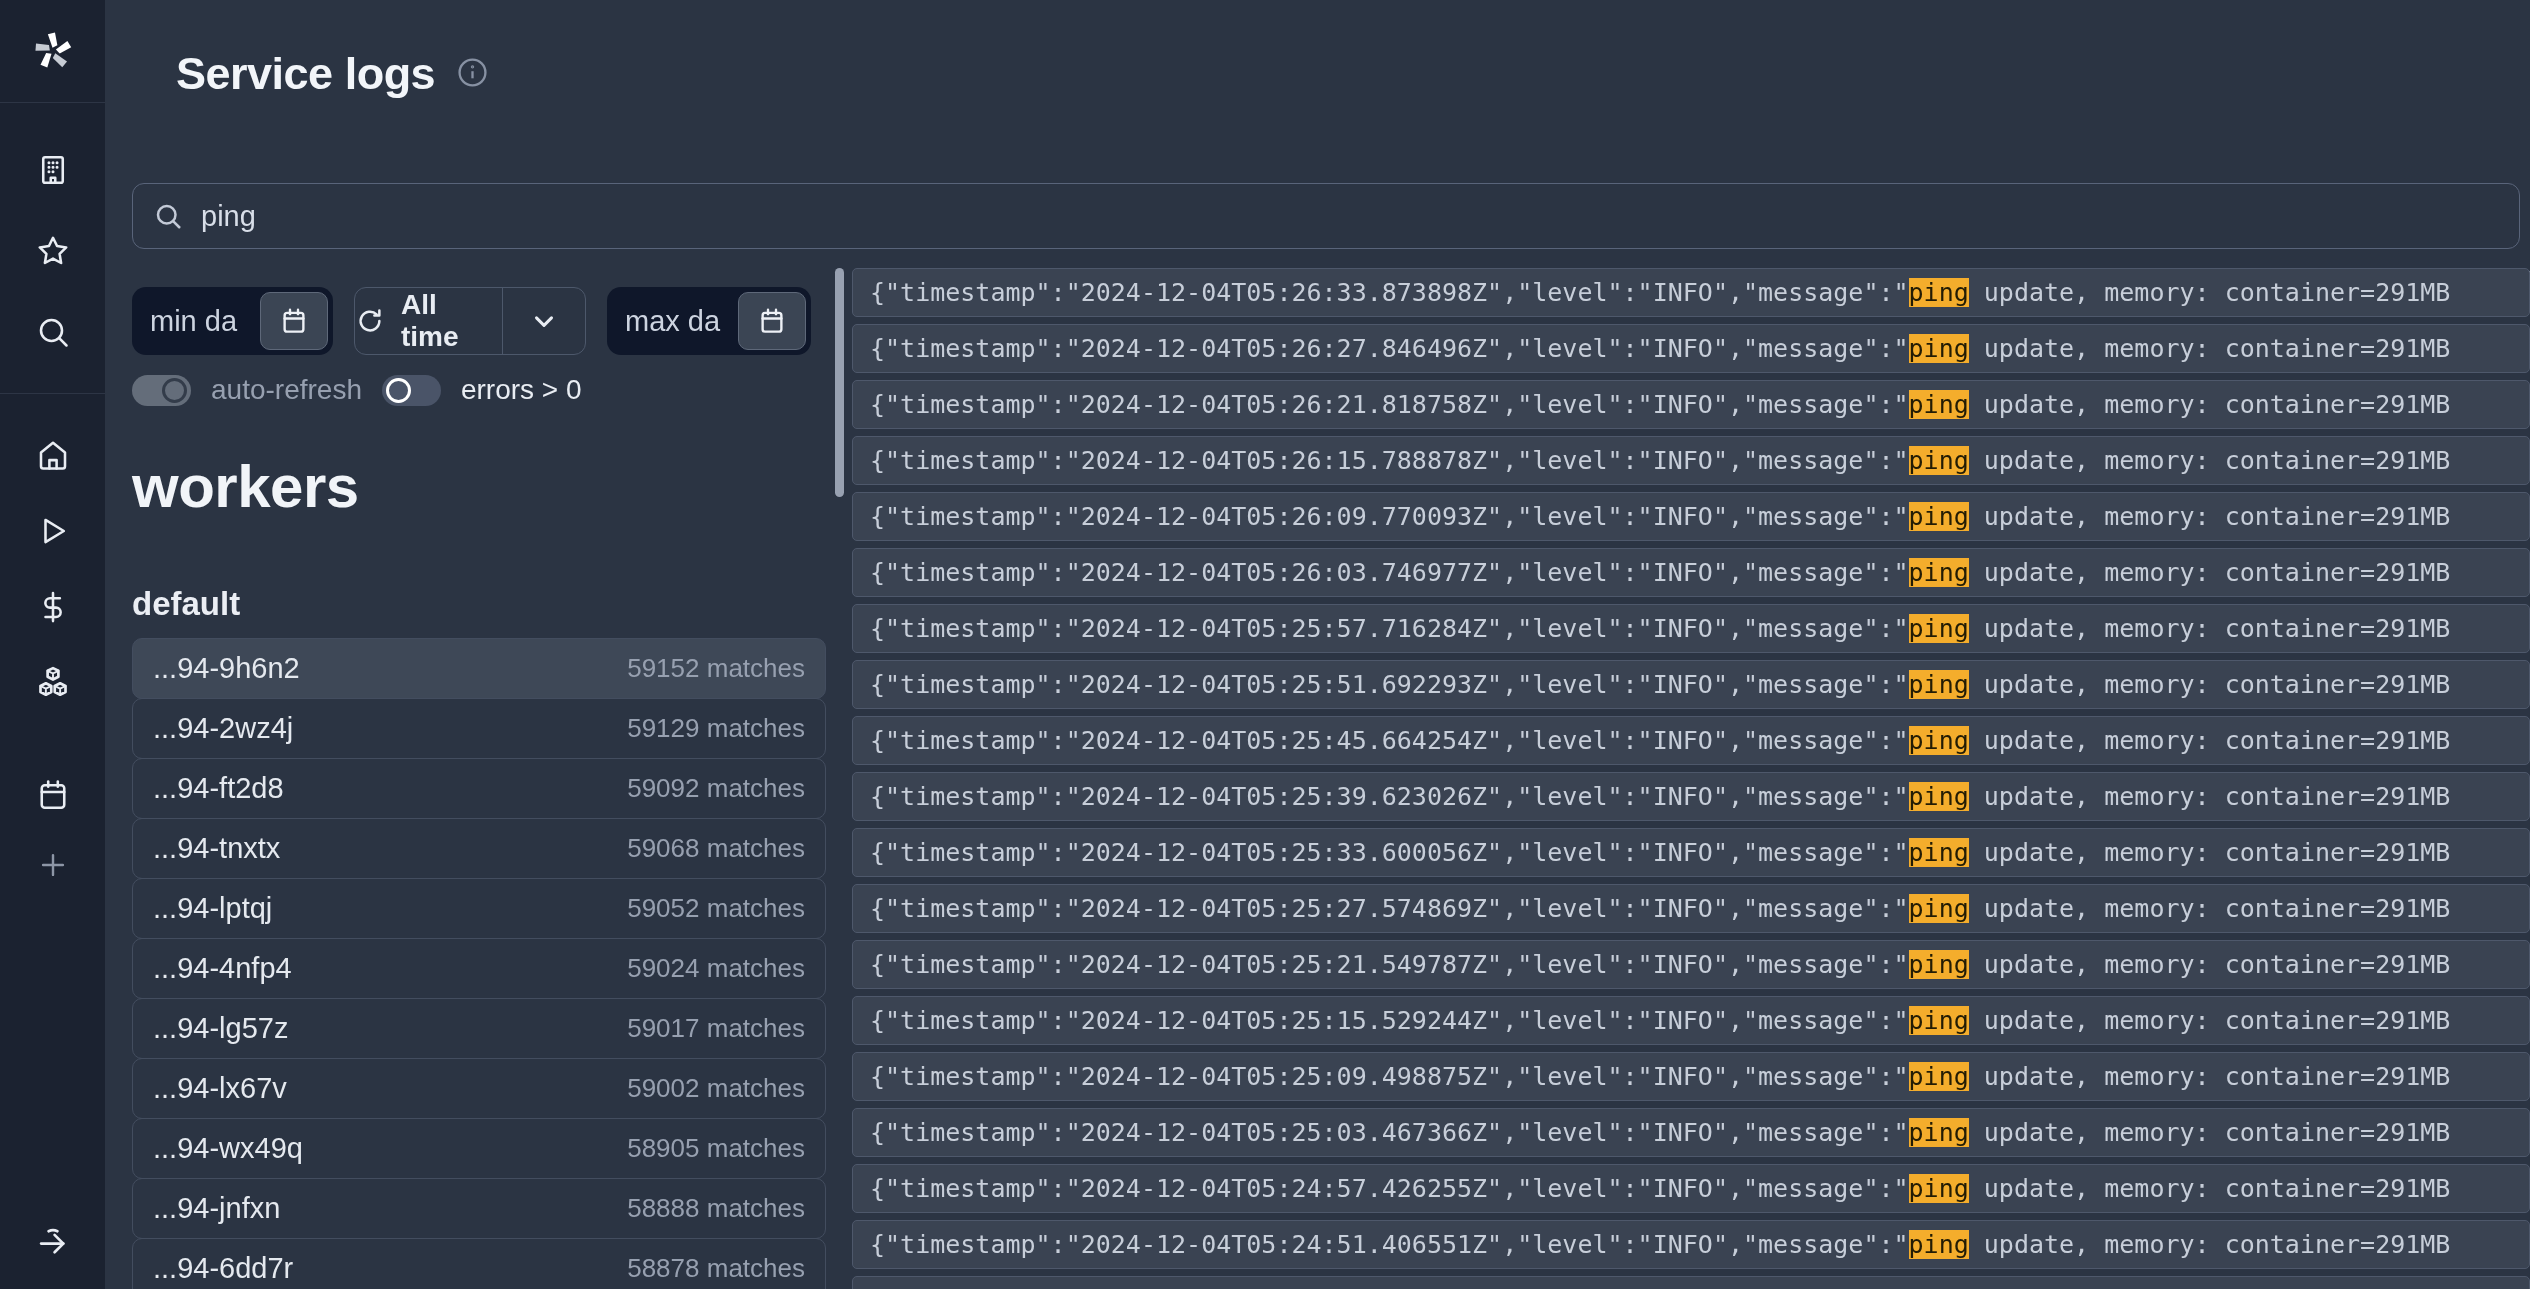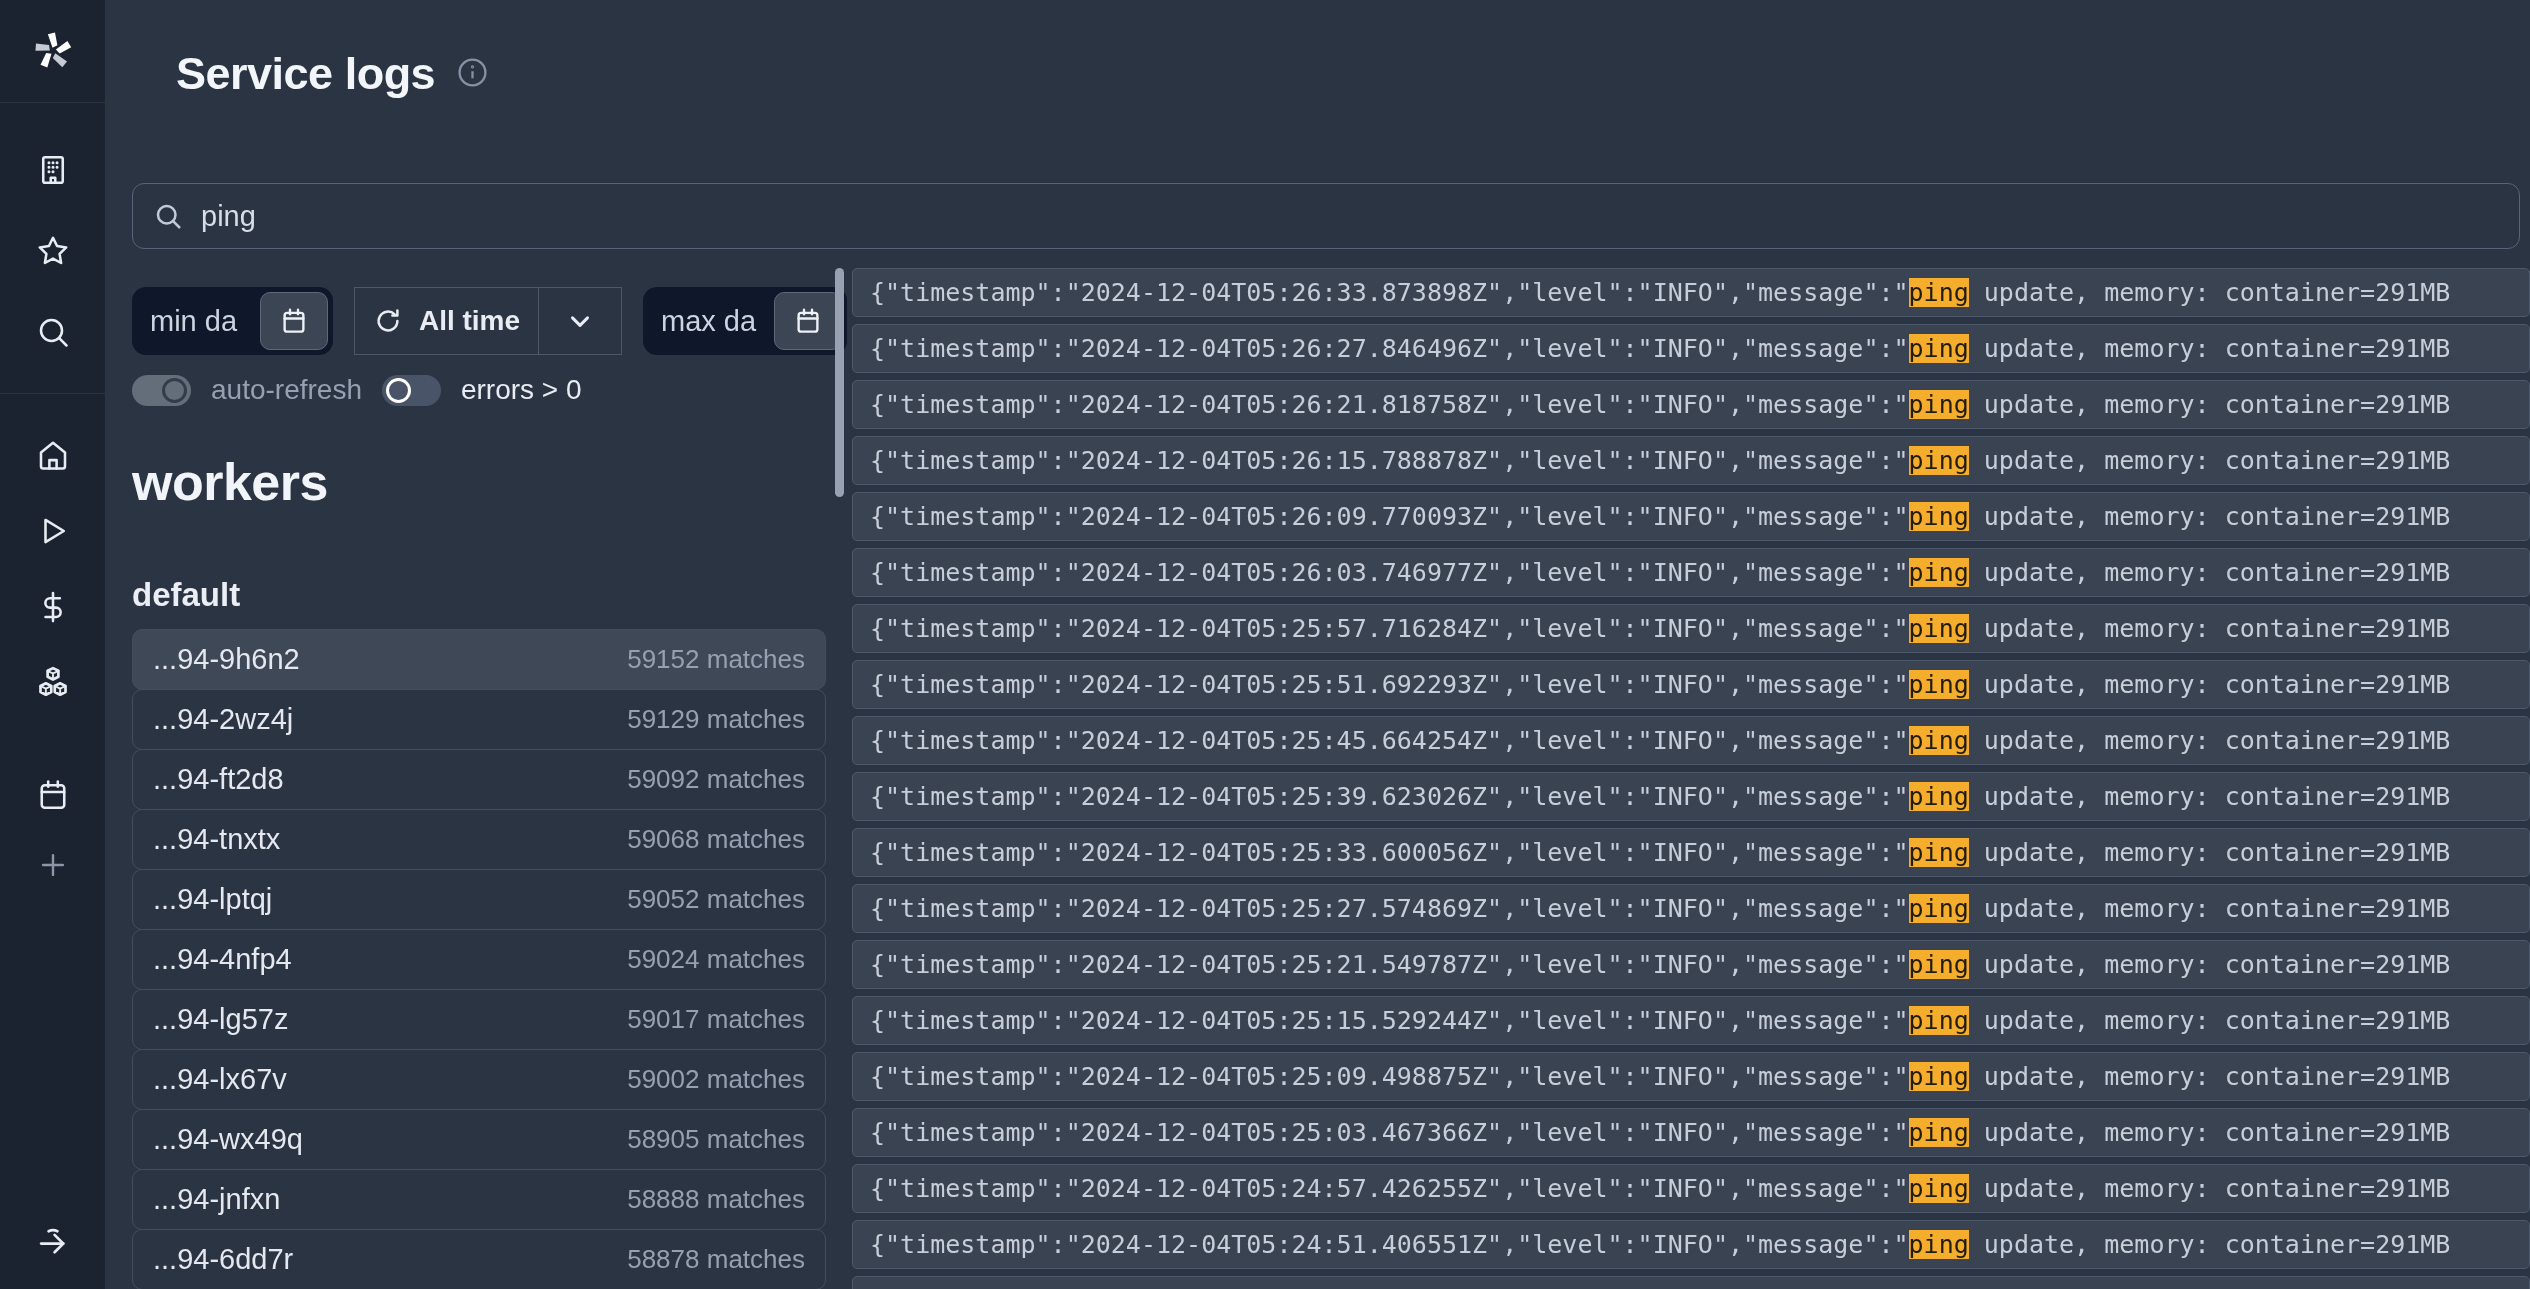--- a/index.html
+++ b/index.html
@@ -46,41 +46,41 @@
   .date-input.min{width:201px;}
   .date-input.max{width:204px;}
   .date-placeholder{font-size:29px;color:#cdd4e0;white-space:nowrap;}
   .cal-btn{
     position:absolute;right:5px;top:5px;bottom:5px;width:66px;
     border:1.5px solid #5e6879;border-radius:10px;background:#3b4554;
     display:flex;align-items:center;justify-content:center;cursor:pointer;
   }
   .cal-btn svg{stroke:#eef1f6;fill:none;stroke-width:1.9;stroke-linecap:round;}
   .alltime-btn{
-    width:268px;border:1.5px solid #4d586b;border-radius:0;box-sizing:border-box;
+    width:232px;border:1.5px solid #4d586b;border-radius:12px;box-sizing:border-box;
     display:flex;align-items:stretch;cursor:pointer;flex:none;justify-content:center;
   }
   .alltime-main{flex:1;display:flex;align-items:center;justify-content:center;gap:16px;}
   .alltime-main svg{stroke:#e9edf3;fill:none;stroke-width:2;stroke-linecap:round;stroke-linejoin:round;}
   .alltime-label{font-size:28px;font-weight:600;color:#e9edf3;}
   .alltime-chevron{width:82px;border-left:1.5px solid #4d586b;display:flex;align-items:center;justify-content:center;}
   .alltime-chevron svg{stroke:#e9edf3;fill:none;stroke-width:2.4;stroke-linecap:round;stroke-linejoin:round;}
   
   .toggle-row{display:flex;align-items:center;justify-content:flex-start;gap:20px;margin-top:15px;height:40px;}
   .switch{position:relative;width:59px;height:31px;border-radius:16px;cursor:pointer;flex:none;}
   .switch .knob{position:absolute;top:3px;width:19px;height:19px;border-radius:50%;border:3px solid;}
   .switch.autorefresh{background:#646d7a;}
   .switch.autorefresh .knob{right:4px;border-color:#333c4a;}
   .switch.errors{background:#4a5468;}
   .switch.errors .knob{left:4px;border-color:#ffffff;}
   .toggle-label{font-size:28px;}
   .toggle-label.dim{color:#97a0b0;}
   .toggle-label.bright{color:#e9edf3;}
   
-  .workers-title{margin:42px 0 0 0;font-size:52px;font-weight:800;color:#f1f4f8;letter-spacing:-0.5px;}
+  .workers-title{margin:42px 0 0 0;font-size:60px;font-weight:800;color:#f1f4f8;letter-spacing:-0.5px;}
   .group-title{margin:64px 0 0 0;font-size:33px;font-weight:700;color:#ebeef4;}
   .worker-list{margin-top:16px;}
   .worker-row{
     height:61px;border:1px solid #434d5f;border-radius:10px;margin-top:-1px;
     display:flex;align-items:center;justify-content:space-between;
     padding:0 20px;box-sizing:border-box;cursor:pointer;background:transparent;
   }
   .worker-row.selected{background:#3e4857;position:relative;z-index:1;}
   .worker-name{font-size:29px;color:#e5e9ef;}
   .worker-matches{font-size:26px;color:#97a0b0;}

